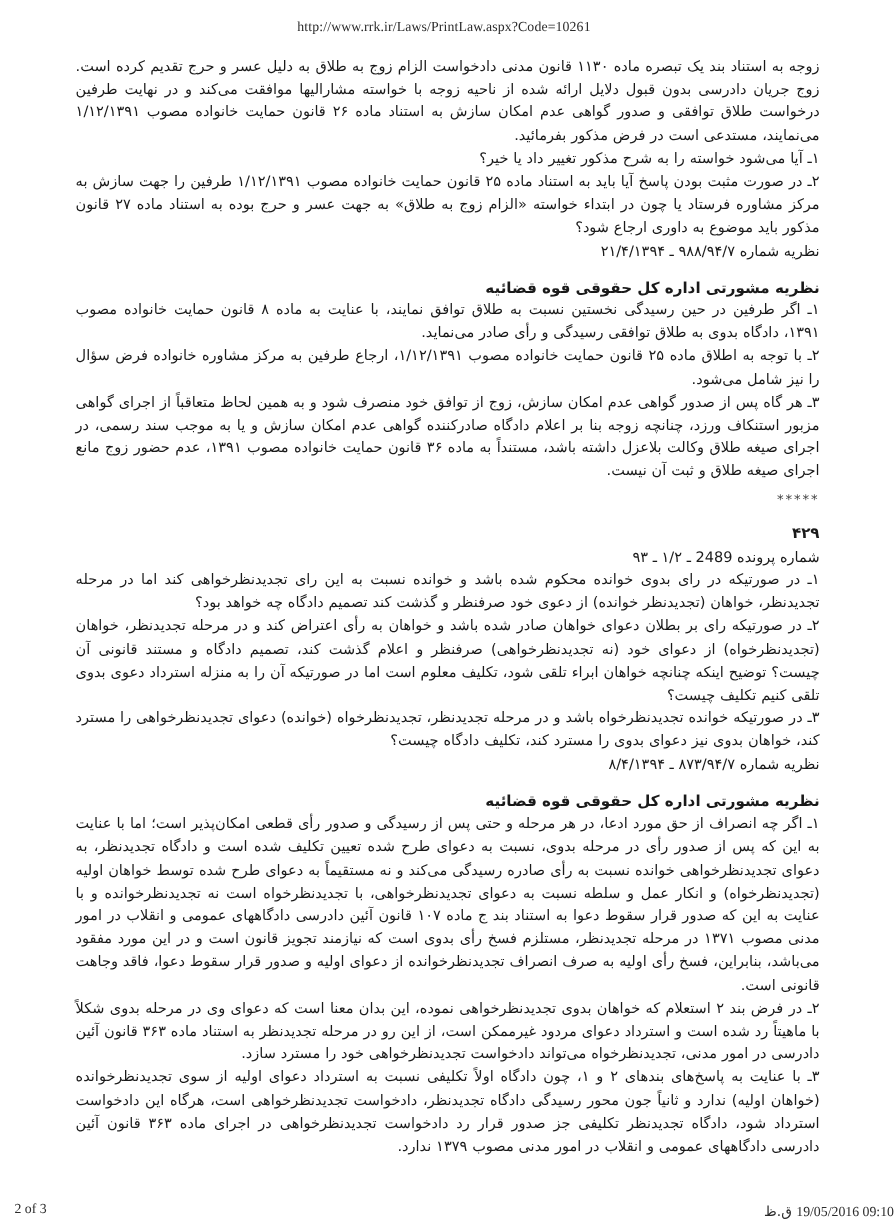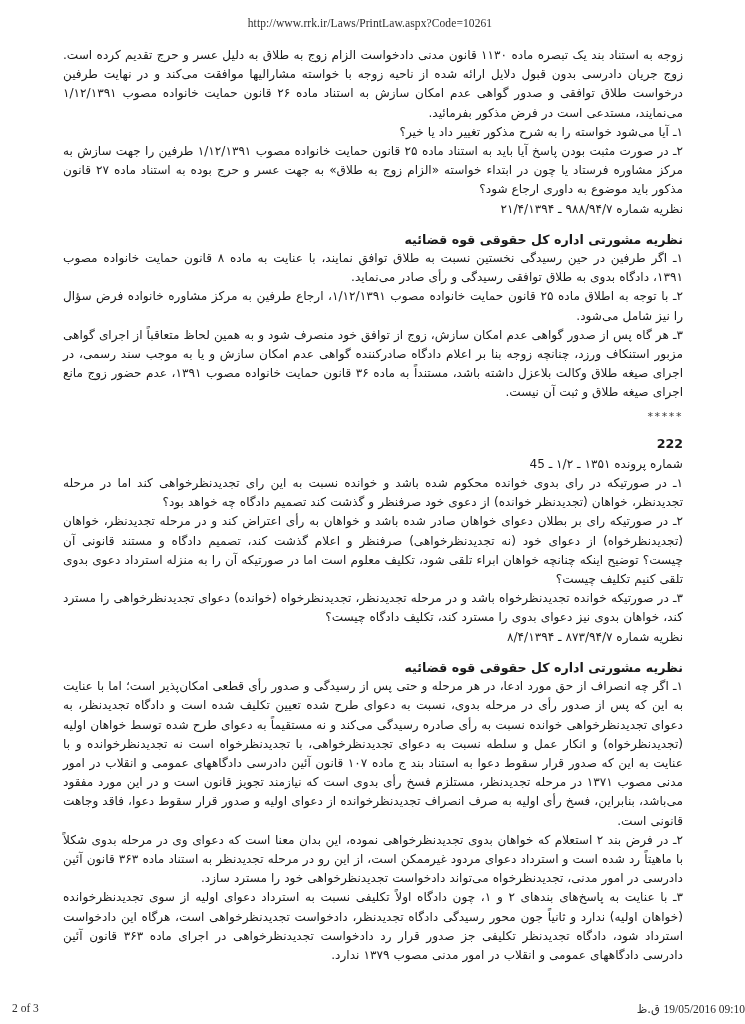--- a/index.html
+++ b/index.html
@@ -158,22 +158,22 @@
     <p class="heading-center">نظریه مشورتی اداره کل حقوقی قوه قضائیه</p>
 
     <p class="para">۱ـ اگر طرفین در حین رسیدگی نخستین نسبت به طلاق توافق نمایند، با عنایت به ماده ۸ قانون حمایت خانواده مصوب ۱۳۹۱، دادگاه بدوی به طلاق توافقی رسیدگی و رأی صادر می‌نماید.</p>
     <p class="para">۲ـ با توجه به اطلاق ماده ۲۵ قانون حمایت خانواده مصوب ۱/۱۲/۱۳۹۱، ارجاع طرفین به مرکز مشاوره خانواده فرض سؤال را نیز شامل می‌شود.</p>
     <p class="para">۳ـ هر گاه پس از صدور گواهی عدم امکان سازش، زوج از توافق خود منصرف شود و به همین لحاظ متعاقباً از اجرای گواهی مزبور استنکاف ورزد، چنانچه زوجه  بنا بر اعلام دادگاه صادرکننده گواهی عدم امکان سازش و یا به موجب سند رسمی، در اجرای صیغه طلاق وکالت بلاعزل داشته باشد، مستنداً به ماده ۳۶ قانون حمایت خانواده مصوب ۱۳۹۱، عدم حضور زوج مانع اجرای صیغه طلاق و ثبت آن نیست.</p>
   </div>
 
   <div class="separator">*****</div>
 
   <div>
-    <p class="item-number">222</p>
-    <p class="case-number">شماره پرونده ۱۳۵۱ ـ ۱/۲ ـ 45</p>
+    <p class="item-number">۴۲۹</p>
+    <p class="case-number">شماره پرونده 2489 ـ ۱/۲ ـ ۹۳</p>
 
     <p class="para">۱ـ در صورتیکه در رای بدوی خوانده محکوم شده باشد و خوانده نسبت به این رای تجدیدنظرخواهی کند اما در مرحله تجدیدنظر، خواهان (تجدیدنظر خوانده) از دعوی خود صرفنظر و گذشت کند تصمیم دادگاه چه خواهد بود؟</p>
     <p class="para">۲ـ در صورتیکه رای بر بطلان دعوای خواهان صادر شده باشد و خواهان به رأی اعتراض کند و در مرحله تجدیدنظر، خواهان (تجدیدنظرخواه) از دعوای خود (نه تجدیدنظرخواهی) صرفنظر و اعلام گذشت کند، تصمیم دادگاه و مستند قانونی آن چیست؟ توضیح اینکه چنانچه خواهان ابراء تلقی شود، تکلیف معلوم است اما در صورتیکه آن را به منزله استرداد دعوی بدوی تلقی کنیم تکلیف چیست؟</p>
     <p class="para">۳ـ در صورتیکه خوانده تجدیدنظرخواه باشد و در مرحله تجدیدنظر، تجدیدنظرخواه (خوانده) دعوای تجدیدنظرخواهی را مسترد کند، خواهان بدوی نیز دعوای بدوی را مسترد کند، تکلیف دادگاه چیست؟</p>
 
     <p class="ref-line">نظریه شماره ۸۷۳/۹۴/۷ ـ ۸/۴/۱۳۹۴</p>
 
     <p class="heading-center">نظریه مشورتی اداره کل حقوقی قوه قضائیه</p>
 
     <p class="para">۱ـ اگر چه انصراف از حق مورد ادعا، در هر مرحله و حتی پس از رسیدگی و صدور رأی قطعی امکان‌پذیر است؛ اما با عنایت به این که پس از صدور رأی در مرحله بدوی، نسبت به دعوای طرح شده تعیین تکلیف شده است و دادگاه تجدیدنظر، به دعوای تجدیدنظرخواهی خوانده نسبت به رأی صادره رسیدگی می‌کند و نه مستقیماً به دعوای طرح شده توسط خواهان اولیه (تجدیدنظرخواه) و انکار عمل و سلطه نسبت به دعوای تجدیدنظرخواهی، با تجدیدنظرخواه است نه تجدیدنظرخوانده و با عنایت به این که صدور قرار سقوط دعوا به استناد بند ج  ماده ۱۰۷ قانون آئین دادرسی دادگاههای عمومی و انقلاب در امور مدنی مصوب ۱۳۷۱ در مرحله تجدیدنظر، مستلزم فسخ رأی بدوی است که نیازمند تجویز قانون است و در این مورد مفقود می‌باشد، بنابراین، فسخ رأی اولیه به صرف انصراف تجدیدنظرخوانده از دعوای اولیه و صدور قرار سقوط دعوا، فاقد وجاهت قانونی است.</p>

